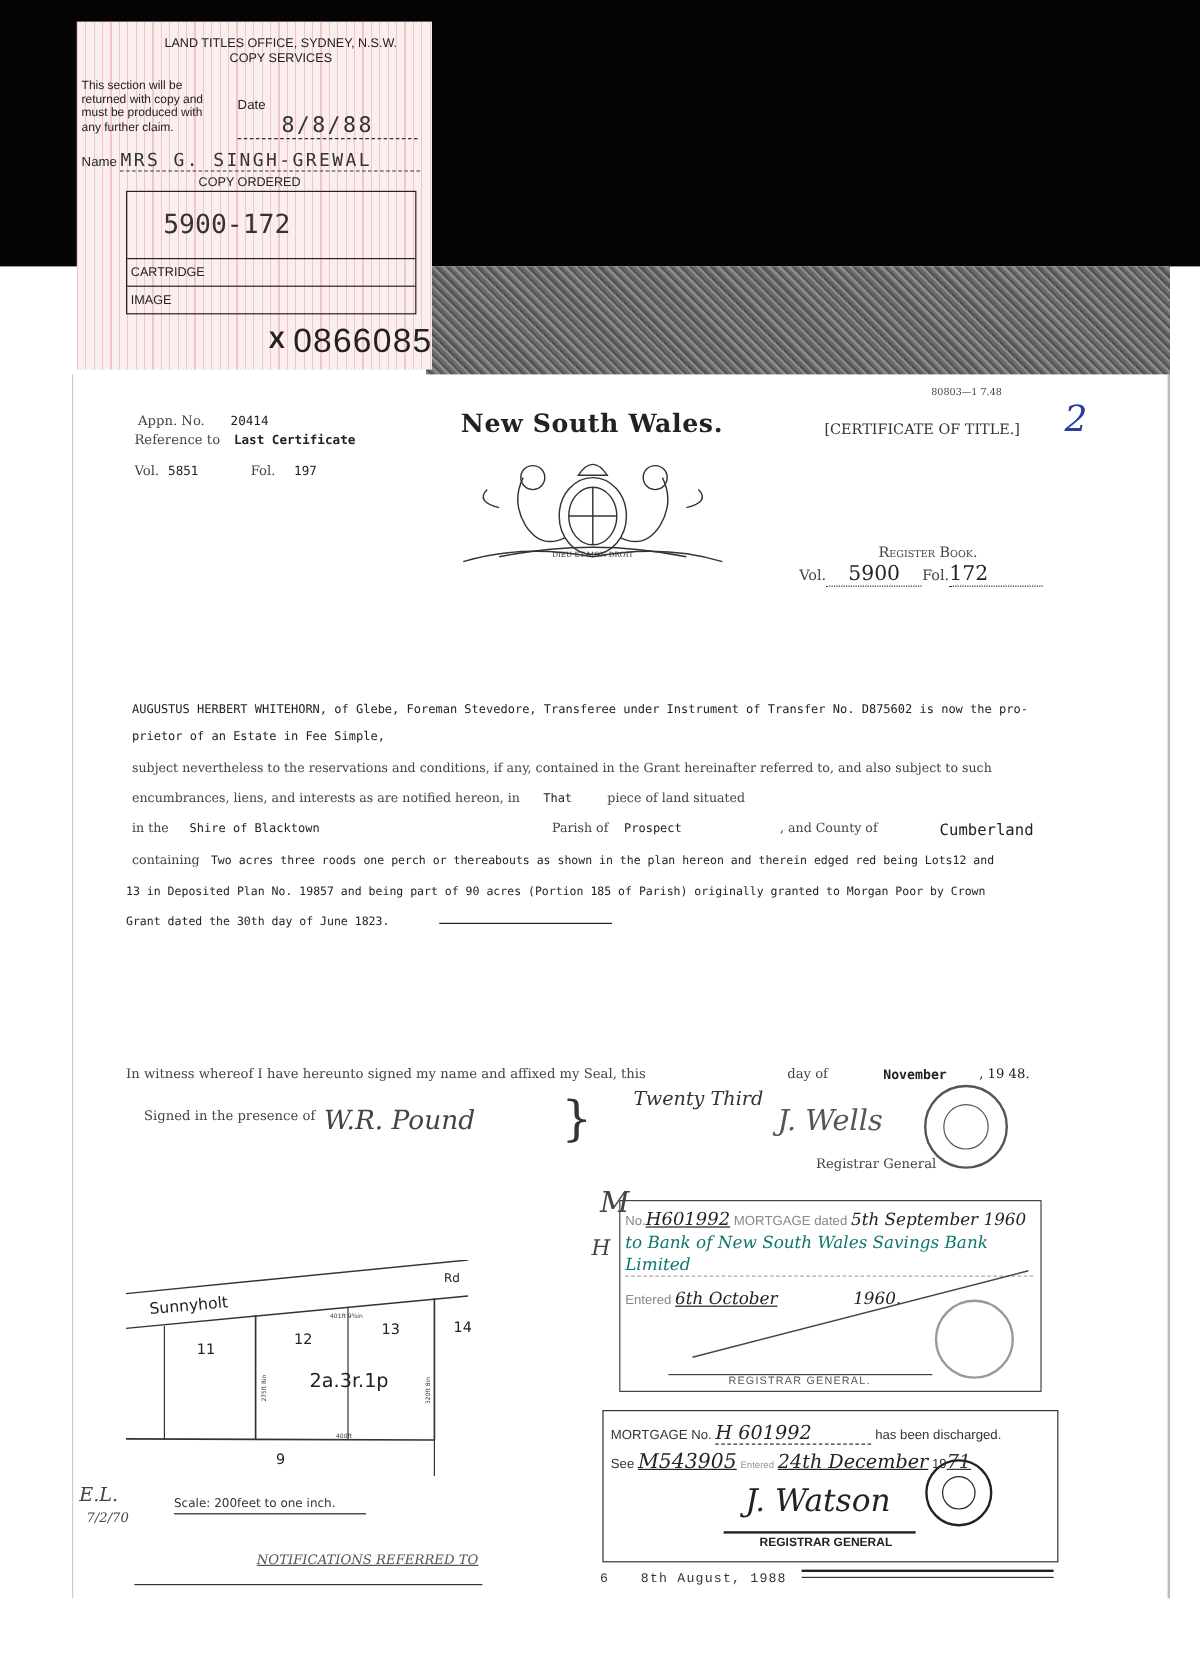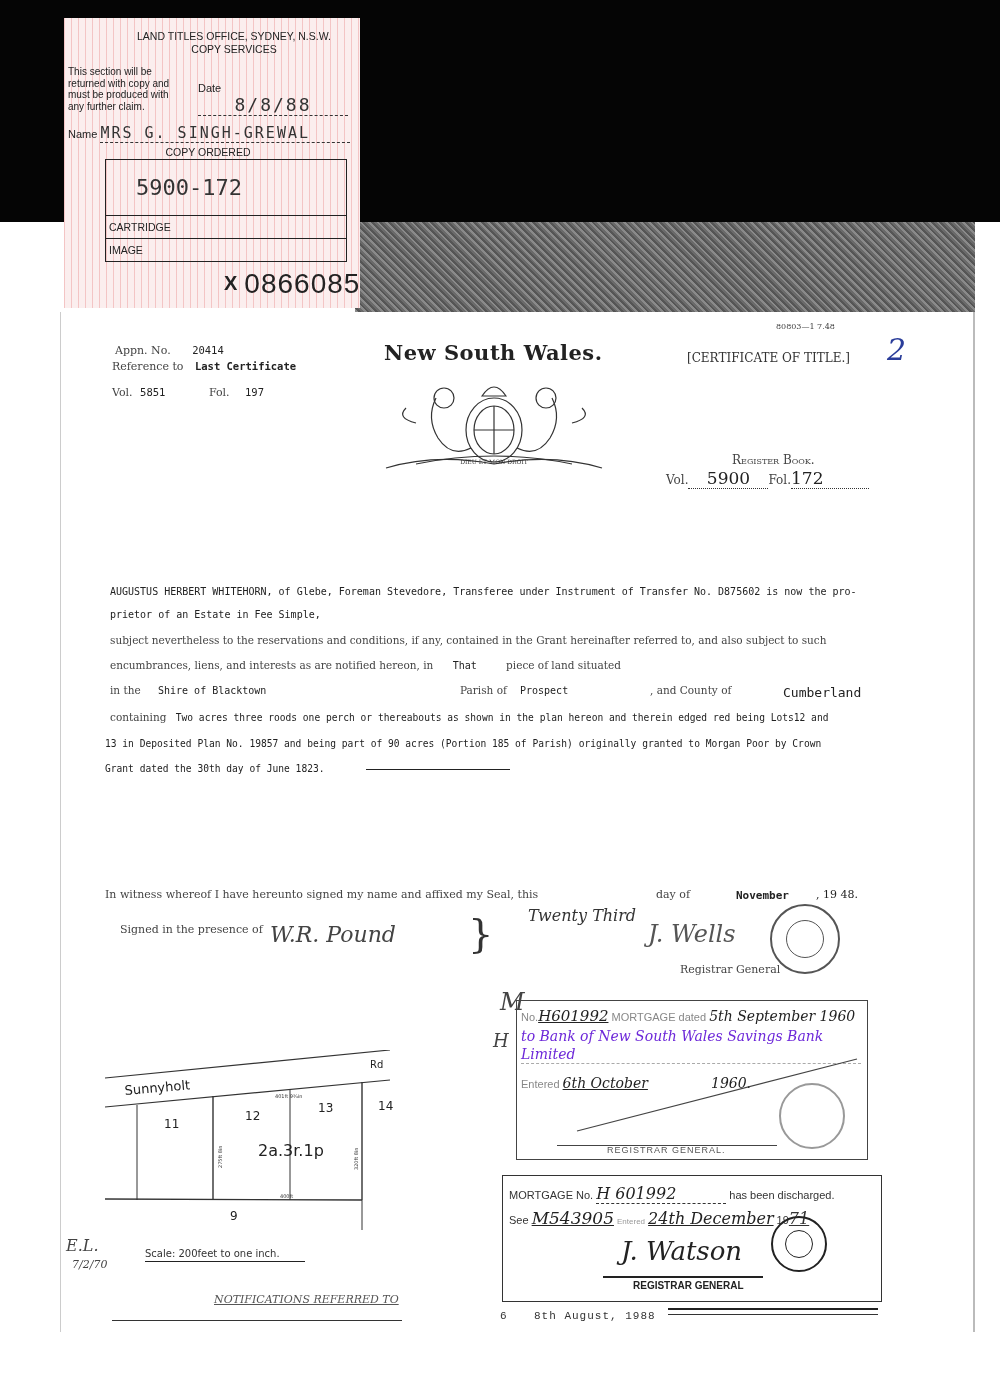--- a/index.html
+++ b/index.html
@@ -151,21 +151,21 @@
 <div class="abs serif" style="left:680px;top:963px;font-size:11px;">Registrar General</div>
 
 <div class="abs hand" style="left:500px;top:988px;font-size:24px;color:#444;">M</div>
 <div class="abs hand" style="left:493px;top:1030px;font-size:18px;color:#444;">H</div>
 <div class="mort1">
   <div class="abs" style="left:4px;top:6px;font-family:'Liberation Sans',sans-serif;font-size:11px;color:#888;width:340px;">
     <span>No.</span><span class="hand" style="font-size:15px;color:#222;text-decoration:underline;">H601992</span>
     <span>MORTGAGE dated</span>
     <span class="hand" style="font-size:14px;color:#222;">5th September 1960</span>
   </div>
-  <div class="abs hand" style="left:4px;top:26px;font-size:14px;color:#6d28d9;width:340px;line-height:18px;border-bottom:1px dashed #aaa;">to Bank of New South Wales Savings Bank Limited</div>
+  <div class="abs hand" style="left:4px;top:26px;font-size:14px;color:#0f766e;width:340px;line-height:18px;border-bottom:1px dashed #aaa;">to Bank of New South Wales Savings Bank Limited</div>
   <div class="abs" style="left:4px;top:74px;font-family:'Liberation Sans',sans-serif;font-size:11px;color:#888;">
     <span>Entered</span>
     <span class="hand" style="font-size:14px;color:#222;text-decoration:underline;">6th October</span>
     <span class="hand" style="font-size:14px;color:#222;margin-left:60px;">1960.</span>
   </div>
   <svg class="abs" style="left:0;top:0;" width="350" height="158">
     <line x1="60" y1="130" x2="340" y2="58" stroke="#444" stroke-width="1.2"></line>
   </svg>
   <div class="stamp" style="left:262px;top:82px;width:62px;height:62px;border-color:#999;"></div>
   <div class="abs" style="left:40px;top:144px;width:220px;border-top:1.5px solid #444;"></div>

